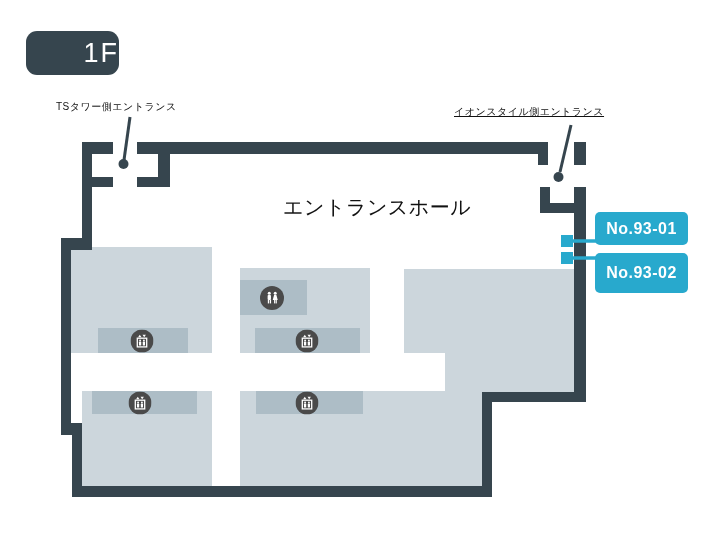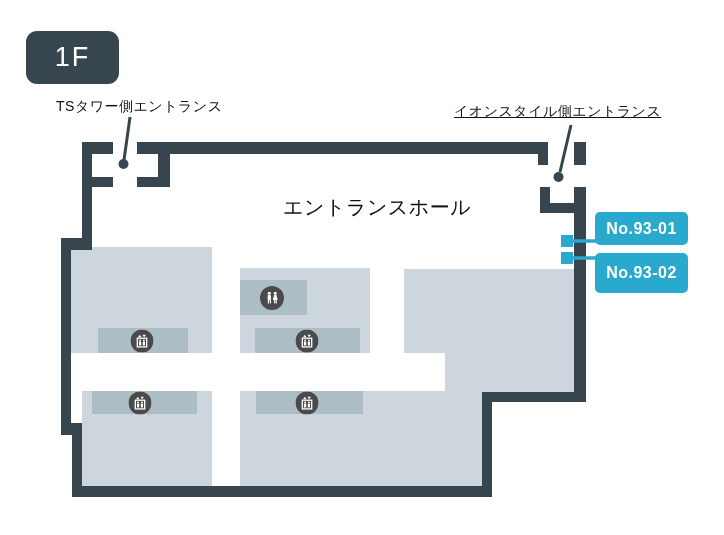--- a/index.html
+++ b/index.html
@@ -15,27 +15,27 @@
   .plan-svg{position:absolute;left:0;top:0;}
   .w{fill:var(--wall);}
   .f{fill:var(--floor);}
   .s{fill:var(--strip);}
   .ic{fill:var(--icon);}
   .t{fill:var(--teal);}
   .leader{stroke:var(--wall);stroke-width:3;}
   .tline{stroke:var(--teal);stroke-width:3.5;}
 
   .floor-badge{
-    position:absolute;left:26px;top:31px;width:93px;height:53px;
+    position:absolute;left:26px;top:31px;width:93px;height:44px;
     background:var(--wall);border-radius:11px;color:#fff;
-    display:flex;align-items:center;justify-content:center;
+    display:flex;align-items:center;justify-content:flex-end;
     font-size:27px;letter-spacing:2px;font-weight:400;
   }
   .lbl{
-    position:absolute;color:var(--text);font-size:14px;line-height:17px;
+    position:absolute;color:var(--text);font-size:10px;line-height:17px;
     white-space:nowrap;letter-spacing:0.5px;
   }
   .lbl-ts{left:56px;top:98px;}
   .lbl-ion{left:454px;top:103px;text-decoration:underline;}
   .lbl-hall{left:283px;top:199px;font-size:20px;}
   .site-badge{
     position:absolute;left:595px;width:93px;background:var(--teal);
     border-radius:5px;color:#fff;font-weight:bold;font-size:16px;
     display:flex;align-items:center;justify-content:center;
     letter-spacing:0.5px;cursor:pointer;

